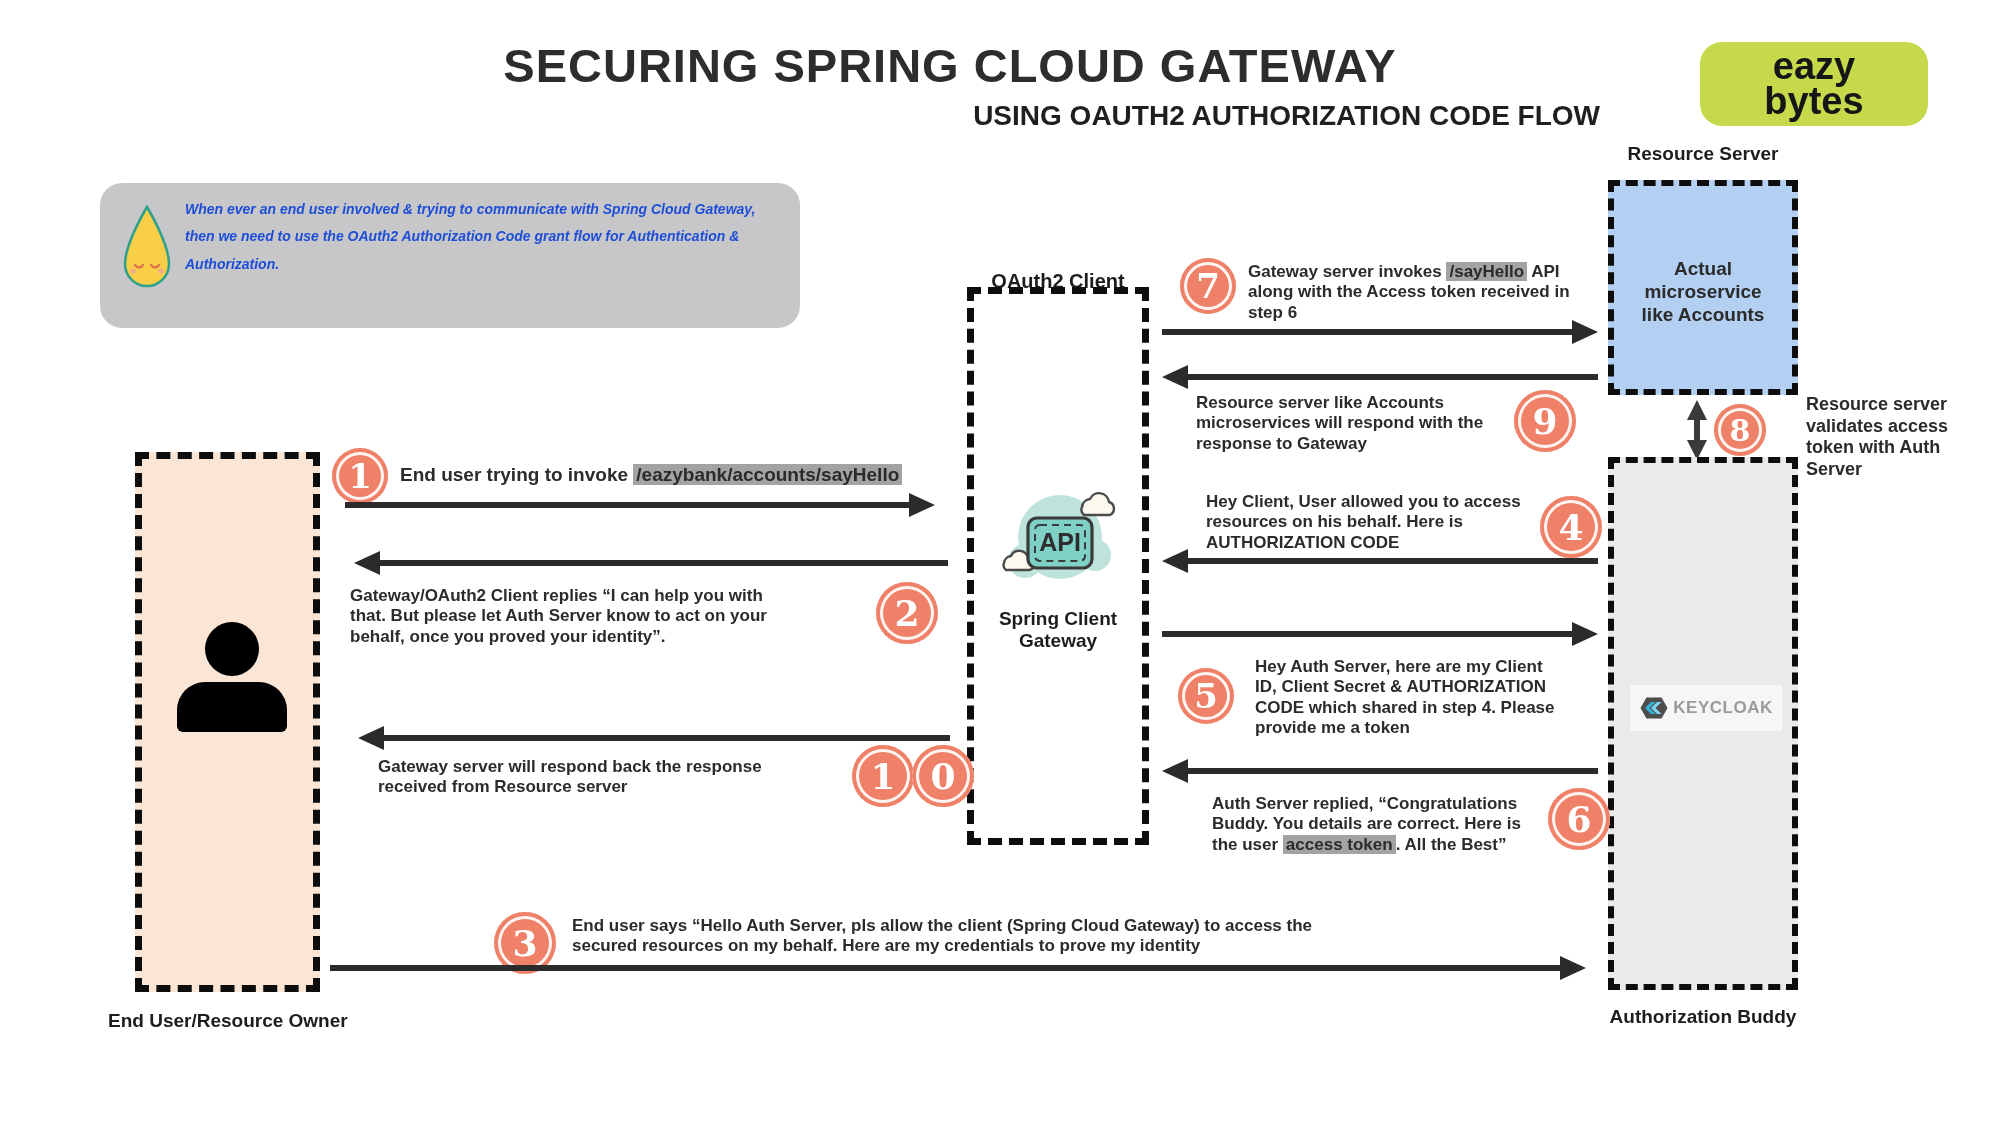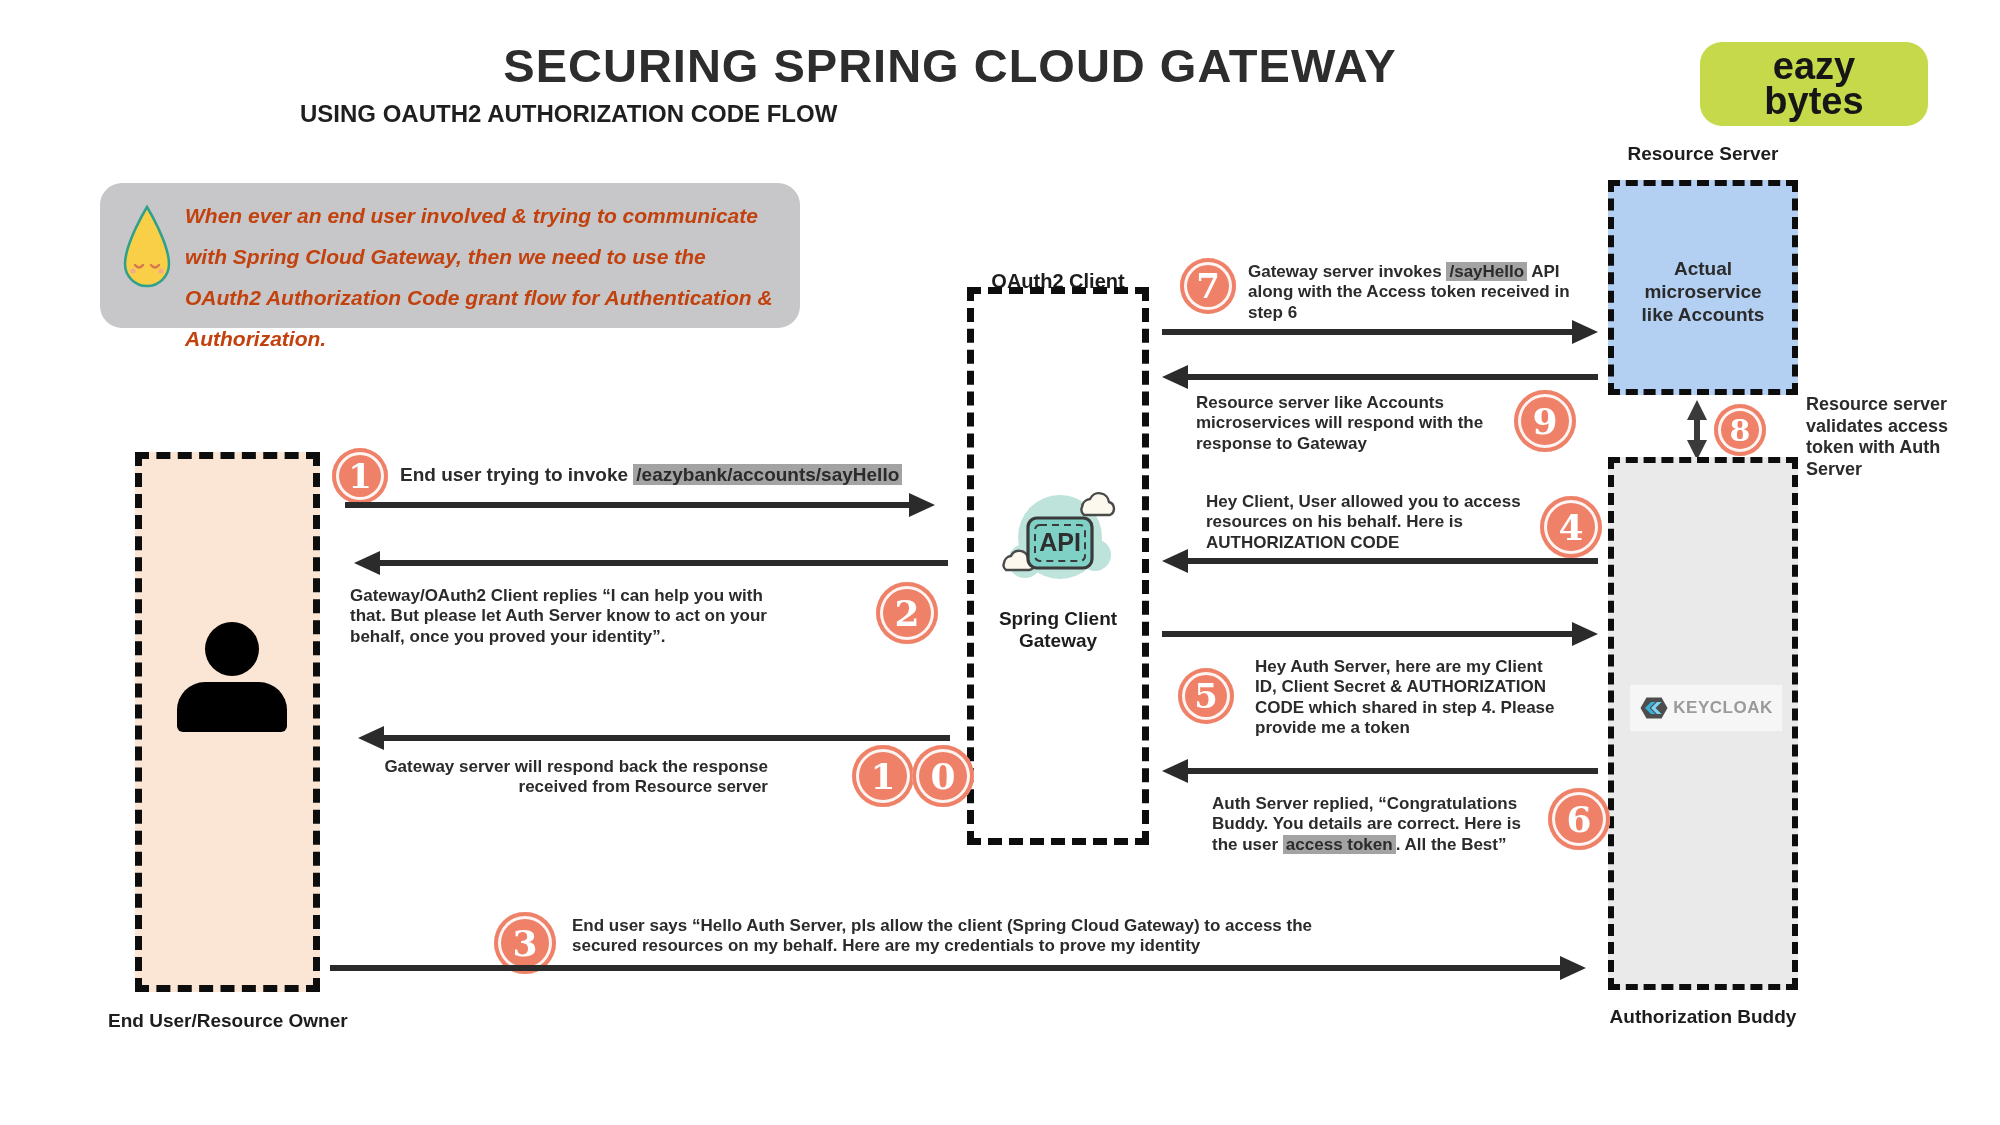--- a/index.html
+++ b/index.html
@@ -1,30 +1,30 @@
 <!DOCTYPE html>
 <html><head>
 <meta charset="utf-8">
 <style>
   html,body{margin:0;padding:0;background:#ffffff;}
   #canvas{position:relative;width:2000px;height:1125px;background:#ffffff;overflow:hidden;
           font-family:"Liberation Sans",sans-serif;color:#2b2b2b;}
 
   .title{position:absolute;left:300px;top:38px;width:1300px;text-align:center;
          font-size:47px;font-weight:bold;letter-spacing:1px;color:#2d2d2d;}
-  .subtitle{position:absolute;left:300px;top:100px;width:1300px;text-align:left;
-         font-size:24px;font-weight:bold;color:#1f1f1f;}
+  .subtitle{position:absolute;left:300px;top:100px;width:1300px;text-align:right;
+         font-size:28px;font-weight:bold;color:#1f1f1f;}
 
   .logo{position:absolute;left:1700px;top:42px;width:228px;height:84px;background:#c5d94a;
         display:flex;flex-direction:column;align-items:center;justify-content:center;
         font-weight:bold;font-size:38px;line-height:.92;color:#161616;border-radius:22px;}
 
   .notebox{position:absolute;left:100px;top:183px;width:700px;height:145px;background:#c7c7c9;border-radius:22px;}
-  .notetext{position:absolute;left:185px;top:196px;width:600px;font-size:21px;font-weight:bold;
-            font-style:italic;line-height:1.95;color:#c2410c;}
+  .notetext{position:absolute;left:185px;top:196px;width:600px;font-size:14px;font-weight:bold;
+            font-style:italic;line-height:1.95;color:#1d4ed8;}
 
   .dash{position:absolute;border:7px dashed #0d0d0d;box-sizing:border-box;}
 
   .actorlabel{position:absolute;font-size:19px;font-weight:bold;color:#1d1d1d;}
 
   .steptext{position:absolute;font-size:17px;font-weight:bold;line-height:1.2;color:#2b2b2b;}
   .hl{background:#a3a3a3;padding:0 3px;}
 
   .badge{position:absolute;border-radius:50%;background:#ee8168;
          box-shadow:inset 0 0 0 4px #ee8168, inset 0 0 0 7px rgba(255,255,255,.92);
@@ -129,21 +129,21 @@
 
   <div class="arrow" style="left:378px;top:560px;width:570px;">
       <div class="ah-l"></div>
     </div>
   <div class="steptext" style="left:350px;top:586px;width:432px;">Gateway/OAuth2 Client replies “I can help you with that. But please let Auth Server know to act on your behalf, once you proved your identity”.</div>
   <div class="badge" style="left:876px;top:582px;width:62px;height:62px;font-size:36px;">2</div>
 
   <div class="arrow" style="left:382px;top:735px;width:568px;">
       <div class="ah-l"></div>
     </div>
-  <div class="steptext" style="left:368px;top:757px;width:400px;text-align:right;">Gateway server will respond back the response received from Resource server</div>
+  <div class="steptext" style="left:378px;top:757px;width:400px;">Gateway server will respond back the response received from Resource server</div>
   <div class="badge" style="left:852px;top:745px;width:62px;height:62px;font-size:36px;">1</div>
   <div class="badge" style="left:912px;top:745px;width:62px;height:62px;font-size:36px;">0</div>
 
   <div class="badge" style="left:494px;top:912px;width:62px;height:62px;font-size:36px;">3</div>
   <div class="steptext" style="left:572px;top:916px;width:770px;">End user says “Hello Auth Server, pls allow the client (Spring Cloud Gateway) to access the secured resources on my behalf. Here are my credentials to prove my identity</div>
   <div class="arrow" style="left:330px;top:965px;width:1232px;">
       <div class="ah-r"></div>
     </div>
 
   <div class="badge" style="left:1180px;top:258px;width:56px;height:56px;font-size:34px;">7</div>

